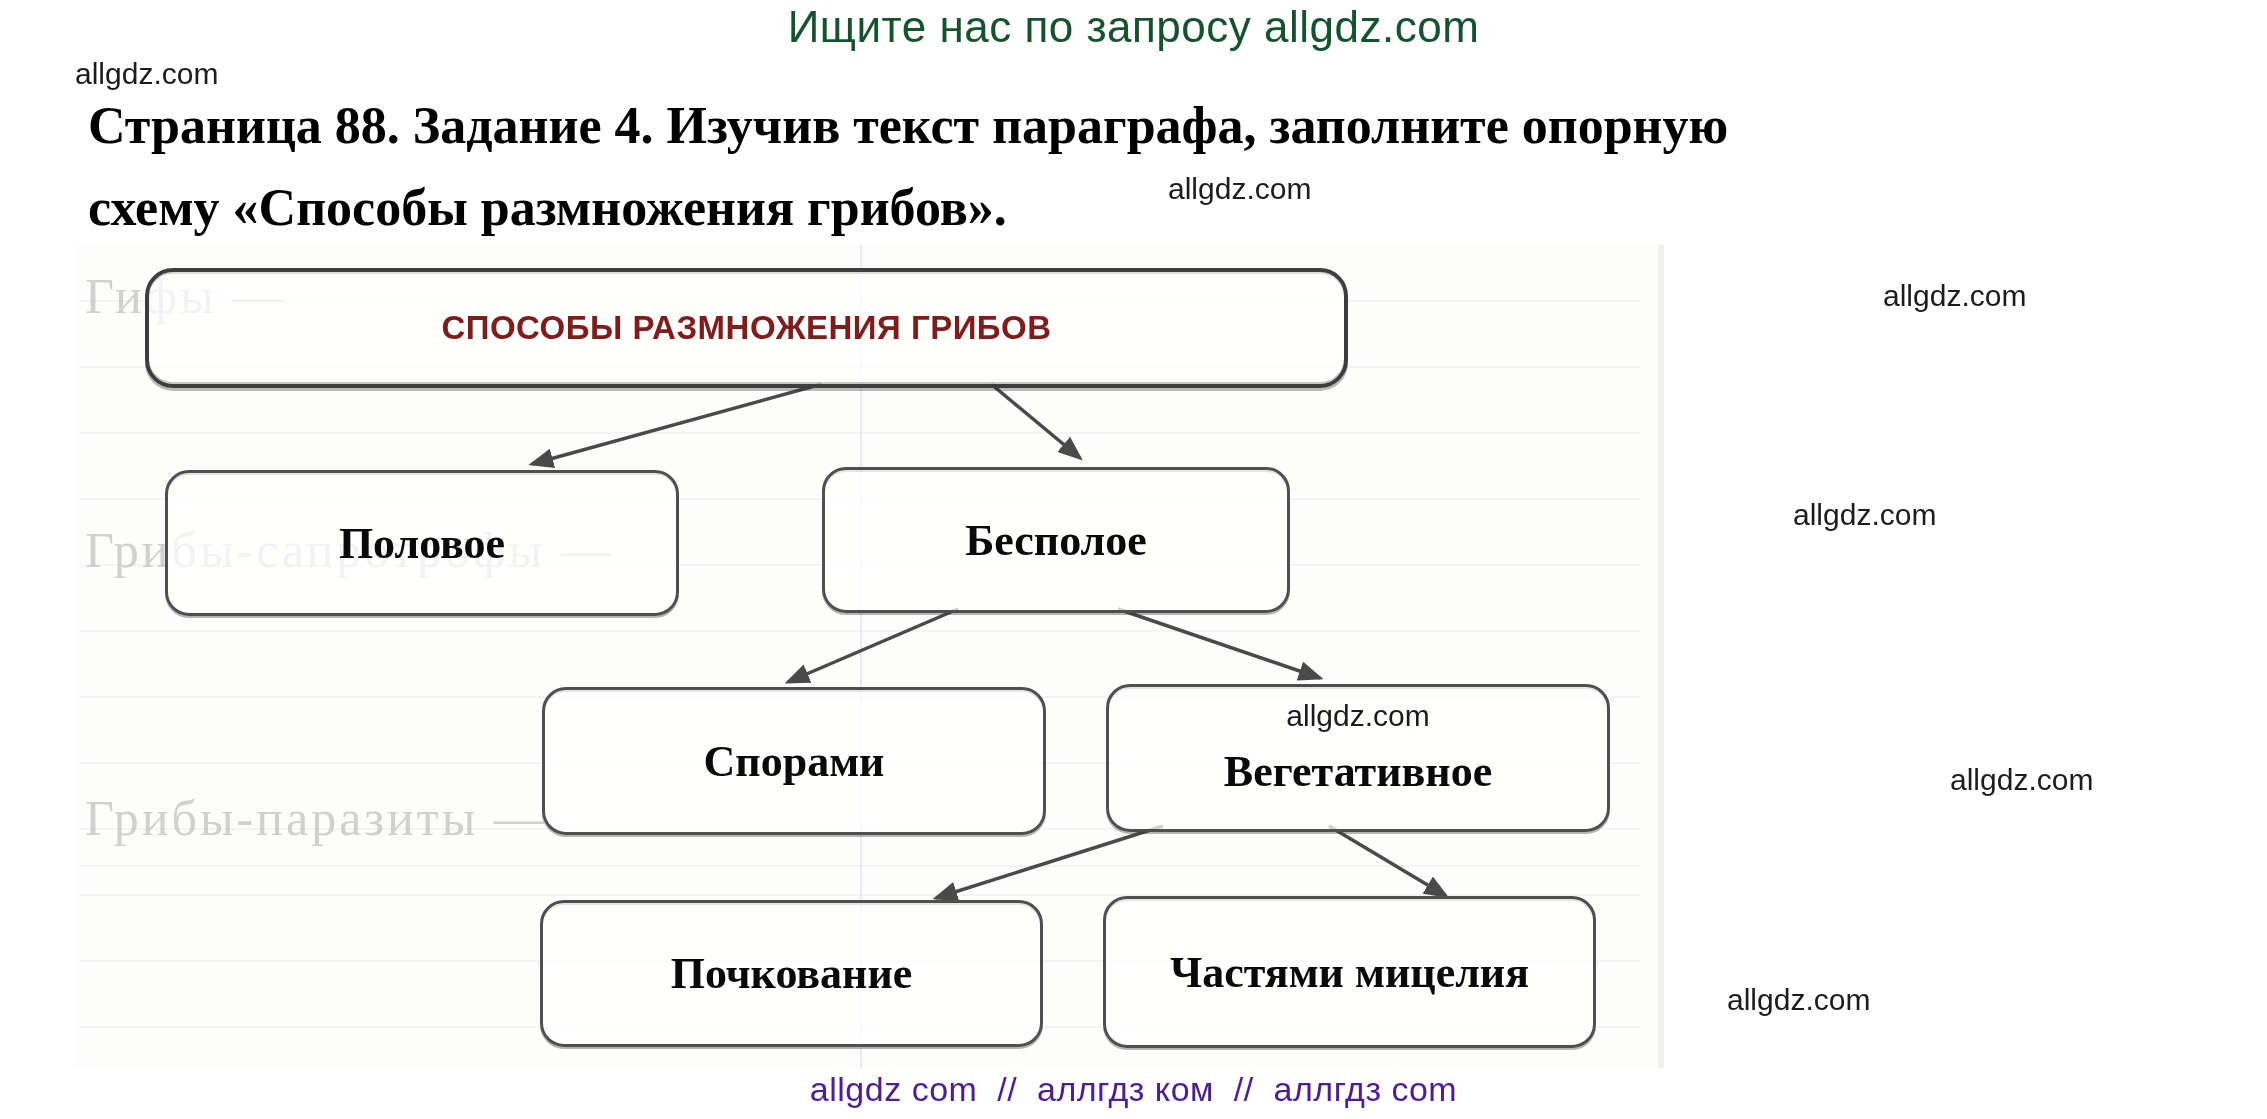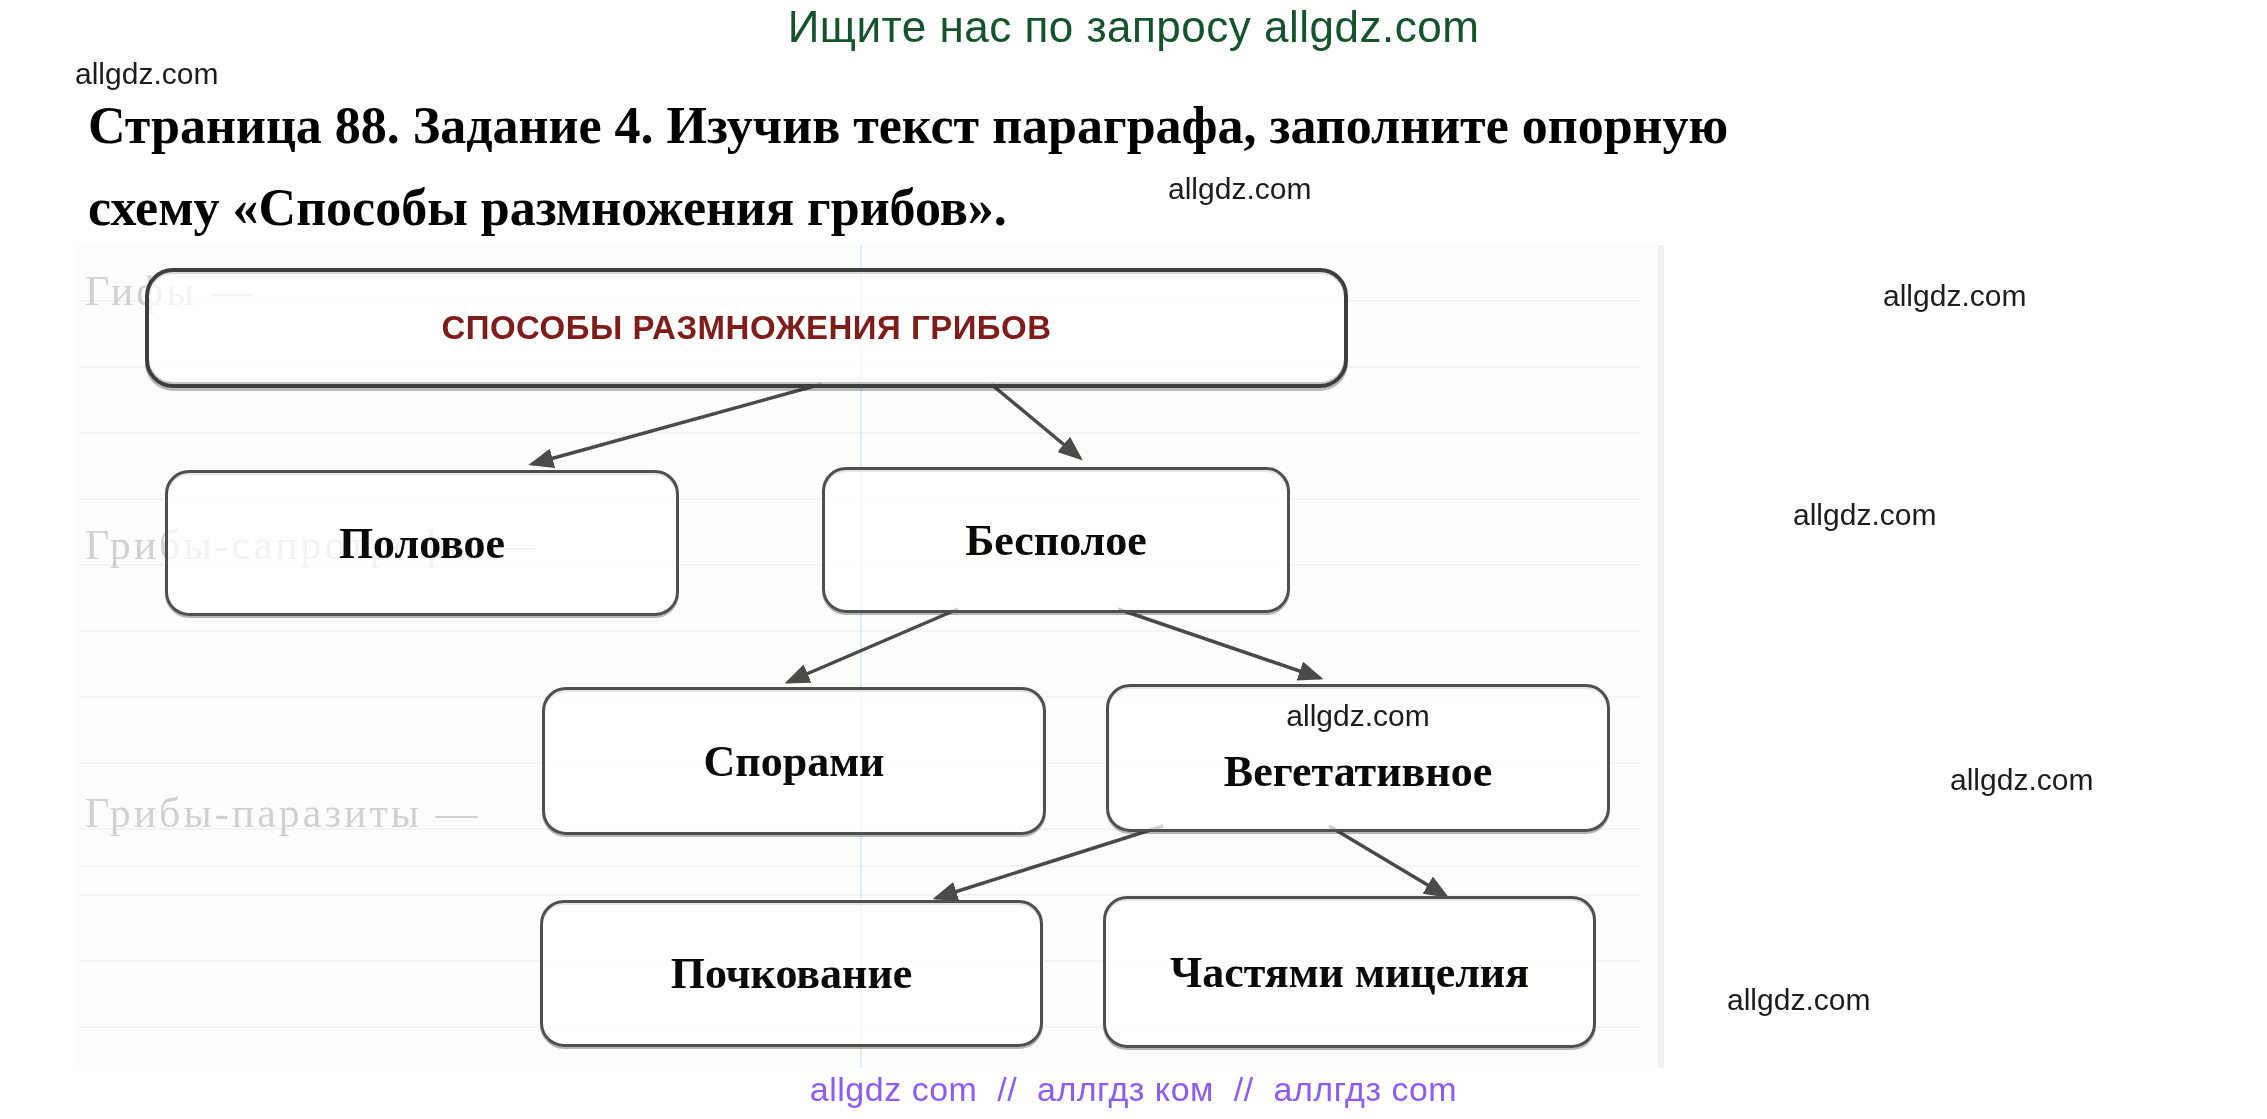--- a/index.html
+++ b/index.html
@@ -32,21 +32,21 @@
   .rule{
     position:absolute;left:5px;width:1560px;height:2px;
     background:#8fa2b5;opacity:.09;
   }
   .vrule{
     position:absolute;left:785px;top:0;width:2px;height:823px;
     background:#6e8cb4;opacity:.16;
   }
   .ghost{
     position:absolute;white-space:nowrap;
-    font-family:"Liberation Serif",serif;font-size:42px;letter-spacing:3px;
+    font-family:"Liberation Serif",serif;font-size:50px;letter-spacing:3px;
     color:#b4b4b4;opacity:.6;filter:blur(.6px);
   }
   #ghost1{left:10px;top:22px;}
   #ghost2{left:10px;top:276px;}
   #ghost3{left:10px;top:544px;}
   
   .node{
     position:absolute;display:flex;align-items:center;justify-content:center;
     background:rgba(255,255,255,.74);
     border:3px solid #4f4f4f;border-radius:24px;
@@ -71,21 +71,21 @@
     position:absolute;left:0;right:0;top:12px;text-align:center;
     font-family:"Liberation Sans",sans-serif;font-weight:normal;
     font-size:30px;color:#1c1c1c;letter-spacing:0;
   }
   
   #arrows{position:absolute;left:0;top:0;pointer-events:none;}
   #arrows line{stroke:#4a4a4a;stroke-width:3.5;}
   
   .footer{
     position:absolute;left:0;top:1070px;width:100%;text-align:center;
-    font-size:34px;color:#8b5cf6;white-space:pre;letter-spacing:.5px;
+    font-size:34px;color:#4c1d95;white-space:pre;letter-spacing:.5px;
   }
 </style>
 </head>
 <body>
 
 <div id="stage">
 
   <div class="banner">Ищите нас по запросу allgdz.com</div>
 
   <div class="wm" style="left:75px;top:57px;">allgdz.com</div>

